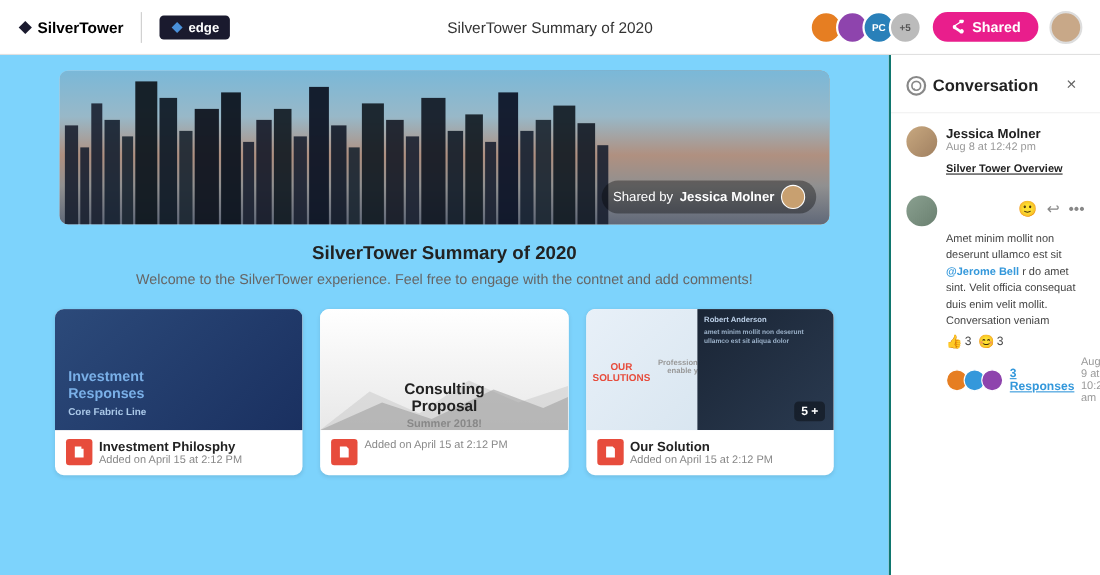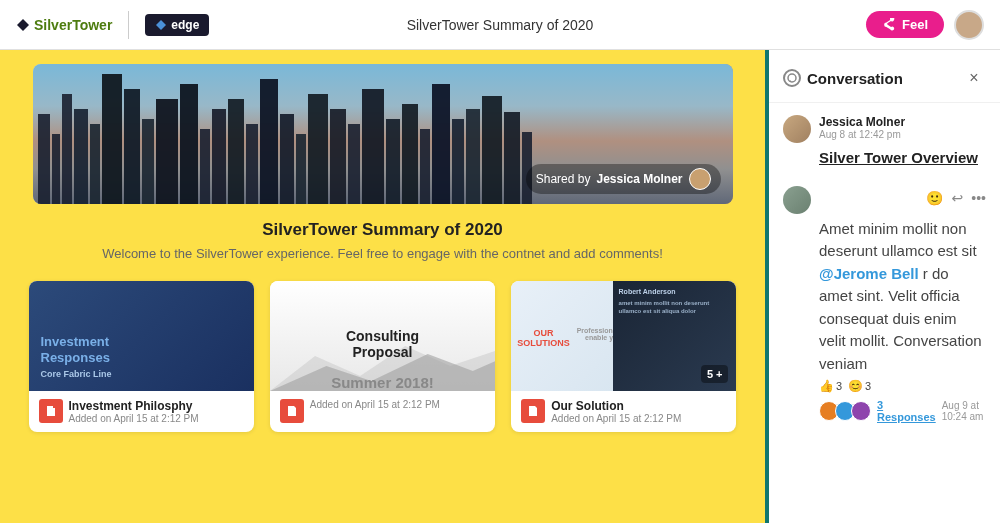--- a/index.html
+++ b/index.html
@@ -20,21 +20,21 @@
       display: flex;
       align-items: center;
       gap: 8px;
     }
     .logo-silver {
       display: flex;
       align-items: center;
       gap: 4px;
       font-weight: 700;
       font-size: 14px;
-      color: #4d7c0f;
+      color: #000000;
     }
     .logo-divider {
       width: 1px; height: 28px;
       background: #ccc;
       margin: 0 8px;
     }
     .edge-badge {
       background: #1a1a2e;
       color: #fff;
       font-size: 12px;
@@ -106,21 +106,21 @@
     .main-layout {
       display: flex;
       flex: 1;
       overflow: hidden;
     }
 
     
     .content-area {
       flex: 1;
       overflow-y: auto;
-      background: #fde047;
+      background: #7dd3fc;
     }
 
     
     .hero-image {
       width: 100%;
       max-width: 740px;
       margin: 16px auto 0;
       display: block;
       height: 140px;
       background: linear-gradient(135deg, #c0d8e8 0%, #a8b8c8 30%, #8090a0 60%, #d4956a 100%);
@@ -301,23 +301,23 @@
     .sol-green { background: #2ecc71; }
     .consulting-title {
       position: relative;
       z-index: 2;
       text-align: center;
       margin-top: 8px;
     }
 
     
     .sidebar {
-      width: 235px;
+      width: 192px;
       background: #fff;
-      border-left: 4px solid #0f766e;
+      border-left: 2px solid #0f766e;
       display: flex;
       flex-direction: column;
       flex-shrink: 0;
     }
     .sidebar-header {
       display: flex;
       align-items: center;
       justify-content: space-between;
       padding: 16px 14px 12px;
       border-bottom: 1px solid #f0f0f0;
@@ -376,21 +376,21 @@
     .msg-name {
       font-size: 12px;
       font-weight: 700;
       color: #222;
     }
     .msg-time {
       font-size: 10px;
       color: #999;
     }
     .msg-body {
-      font-size: 15px;
+      font-size: 10px;
       color: #444;
       line-height: 1.5;
       padding-left: 36px;
     }
     .msg-link {
       font-weight: 700;
       color: #222;
       text-decoration: underline;
     }
     .msg-mention {
@@ -472,25 +472,31 @@
       <svg width="12" height="12" viewBox="0 0 12 12">
         <polygon points="6,1 11,6 6,11 1,6" fill="#4a90d9"></polygon>
       </svg>
       <span>edge</span>
     </div>
   </div>
 
   <div class="header-title">SilverTower Summary of 2020</div>
 
   <div class="header-right">
+    <div class="avatar-stack">
+      <div class="avatar avatar-a" style="background:#e67e22;"></div>
+      <div class="avatar avatar-b" style="background:#8e44ad;"></div>
+      <div class="avatar avatar-c" style="background:#2980b9; font-size:9px;">PC</div>
+      <div class="avatar avatar-plus" style="background:#bbb; color:#555; font-size:9px;">+5</div>
+    </div>
     <button class="share-btn">
       <svg class="share-icon-svg" viewBox="0 0 20 20" fill="white">
         <path d="M15 12a3 3 0 0 0-2.12.88L7.5 9.44a3.07 3.07 0 0 0 0-1.88l5.38-3.44A3 3 0 1 0 11.5 2a2.93 2.93 0 0 0 .12.83L6.24 6.27a3 3 0 1 0 0 6.46l5.38 3.44A3 3 0 1 0 15 12z"></path>
       </svg>
-      <span>Feel</span>
+      <span>Shared</span>
     </button>
     <div class="user-avatar" style="background:#c8a888;"></div>
   </div>
 </div>
 
 <div class="main-layout">
 
   <div class="content-area">
 
     <div class="hero-image" style="max-width:700px; margin: 14px auto 0;">
@@ -565,21 +571,21 @@
 
         <div class="card">
           <div class="card-thumb card-thumb-white" style="position:relative;">
             <svg style="position:absolute;bottom:0;left:0;right:0;width:100%;height:55px;" viewBox="0 0 200 55" preserveAspectRatio="none">
               <polygon points="0,55 40,20 80,40 120,10 160,30 200,15 200,55" fill="#c8c8c8" opacity="0.5"></polygon>
               <polygon points="0,55 50,30 90,45 140,18 180,35 200,25 200,55" fill="#a0a0a0" opacity="0.6"></polygon>
             </svg>
             <div class="consulting-title" style="position:relative;z-index:2;">
               <div style="font-size:14px;font-weight:700;color:#222;">Consulting</div>
               <div style="font-size:14px;font-weight:700;color:#222;">Proposal</div>
-              <div style="font-size:15px;color:#888;margin-top:14px;">Summer 2018!</div>
+              <div style="font-size:10px;color:#888;margin-top:3px;">Summer 2018!</div>
             </div>
           </div>
           <div class="card-info">
             <div class="file-icon" style="background:#e74c3c;">
               <svg width="12" height="12" viewBox="0 0 12 12" fill="white">
                   <path d="M2,1 L8,1 L10,3 L10,11 L2,11 Z"></path>
                 </svg>
             </div>
             <div class="card-meta">
               <div class="card-date">Added on April 15 at 2:12 PM</div>

